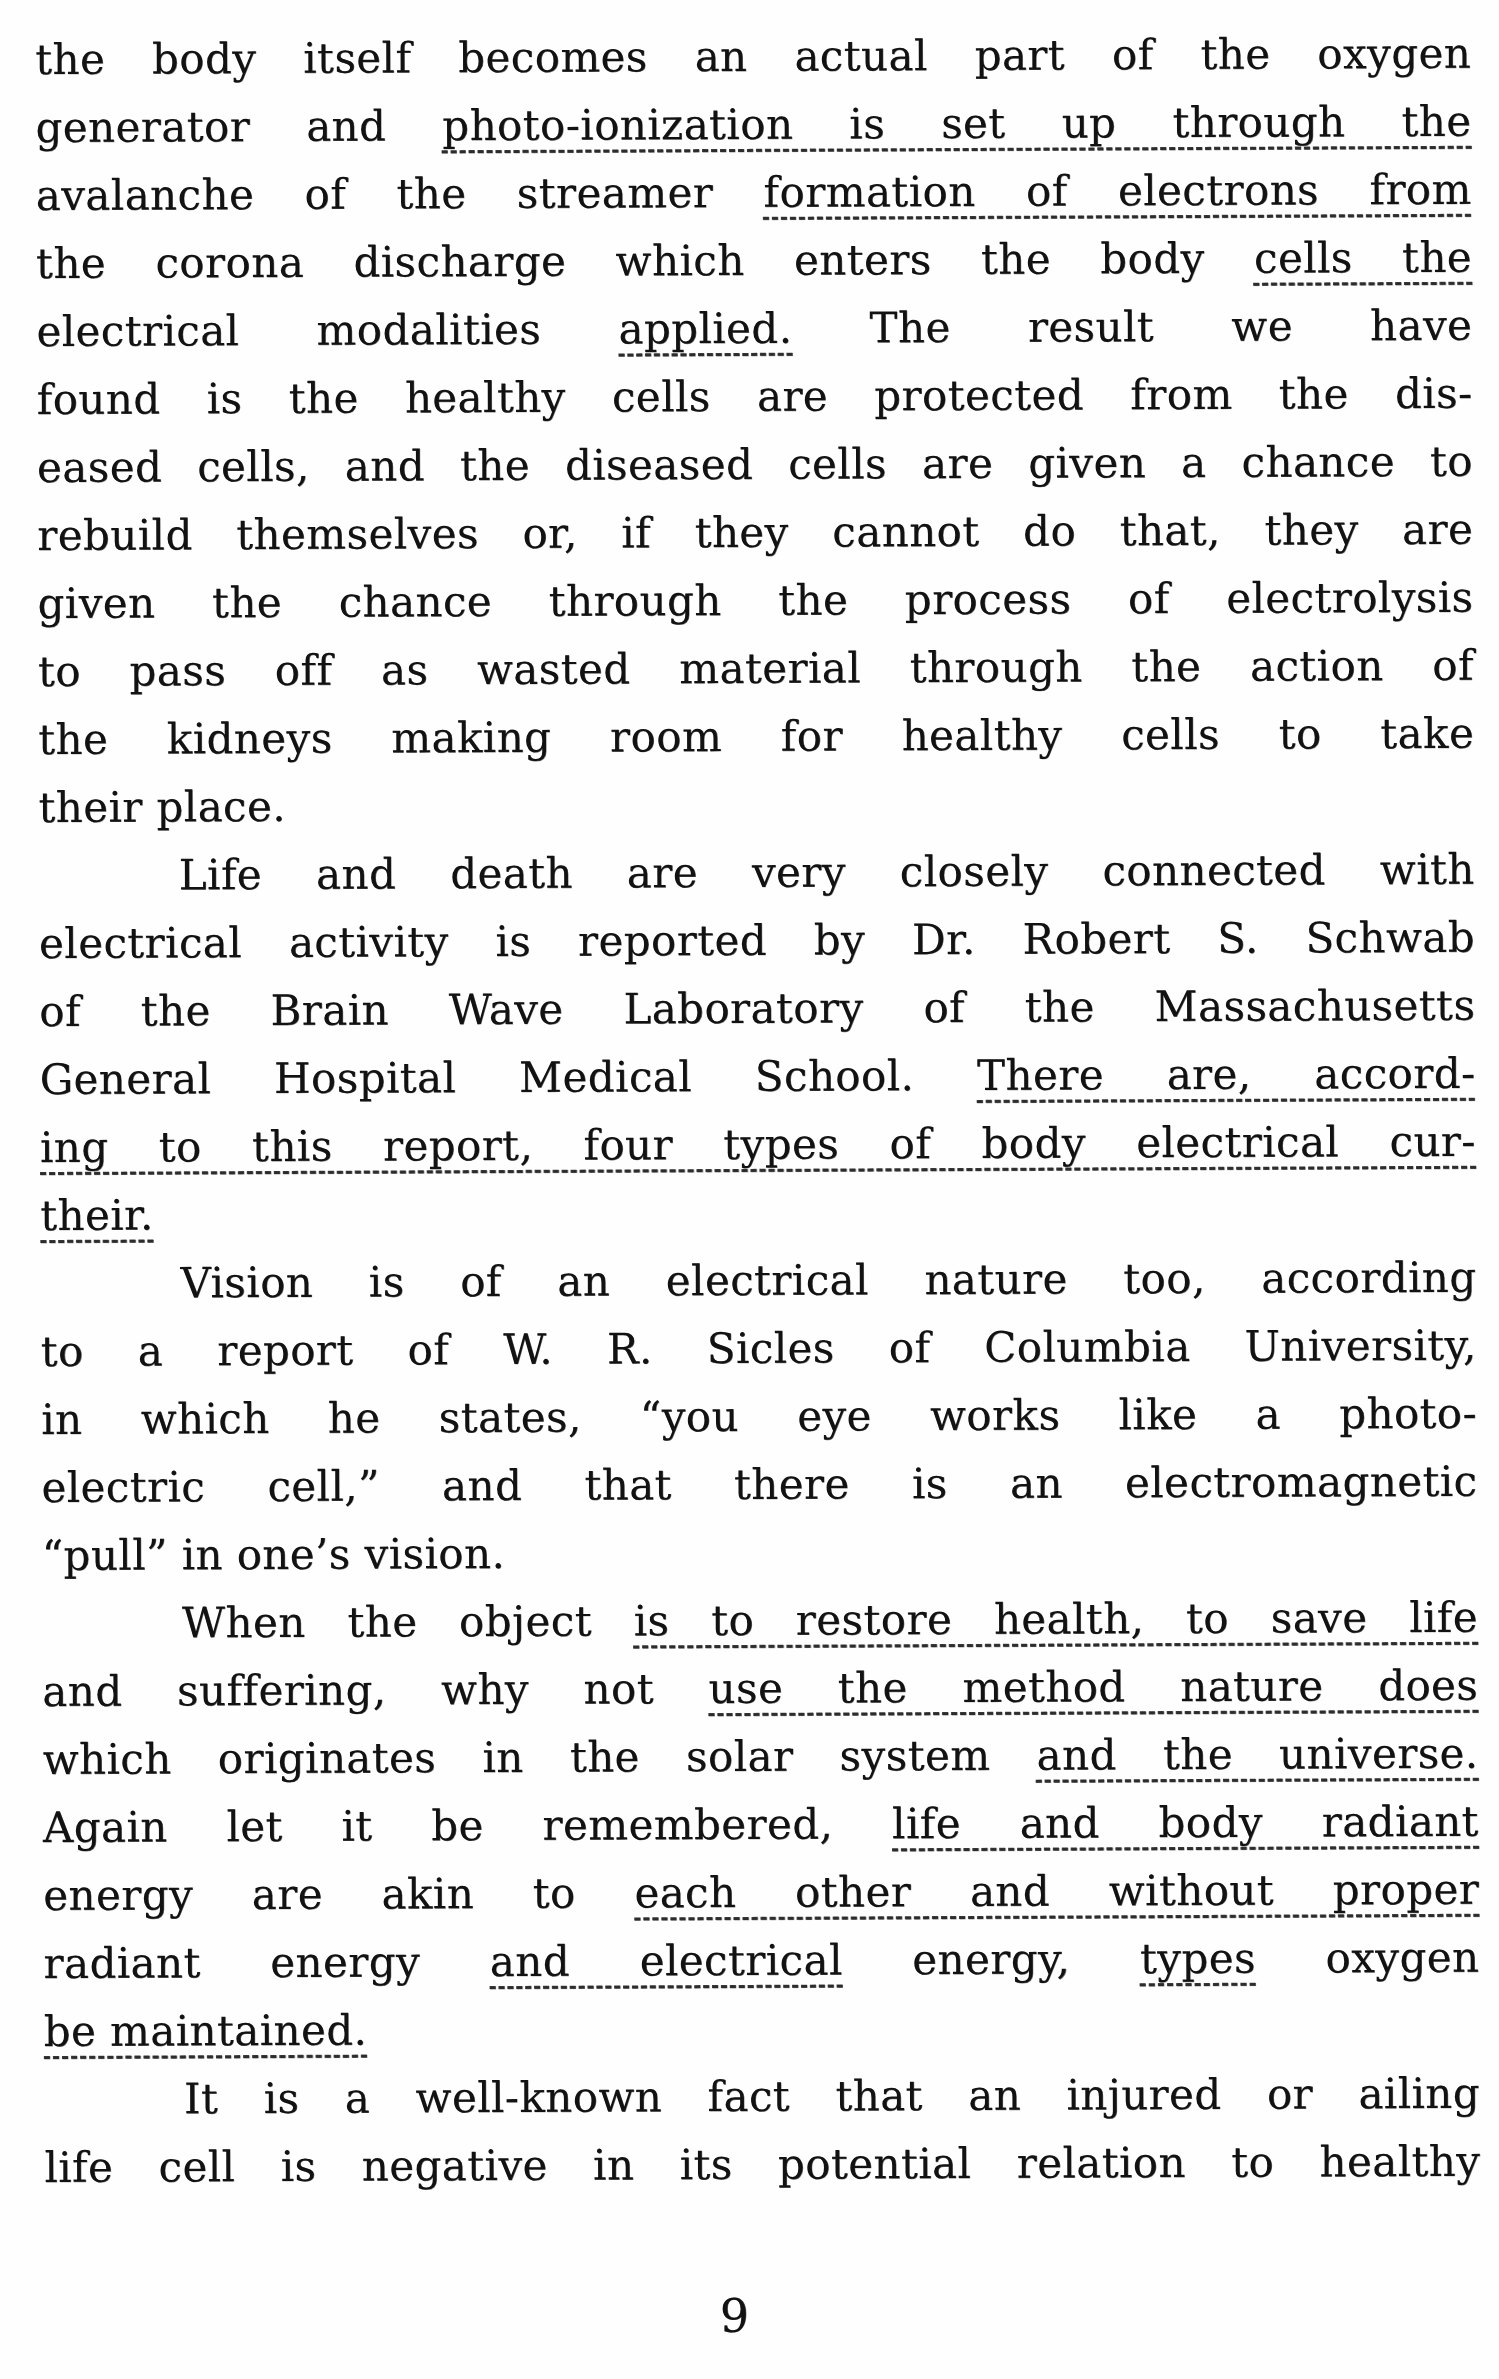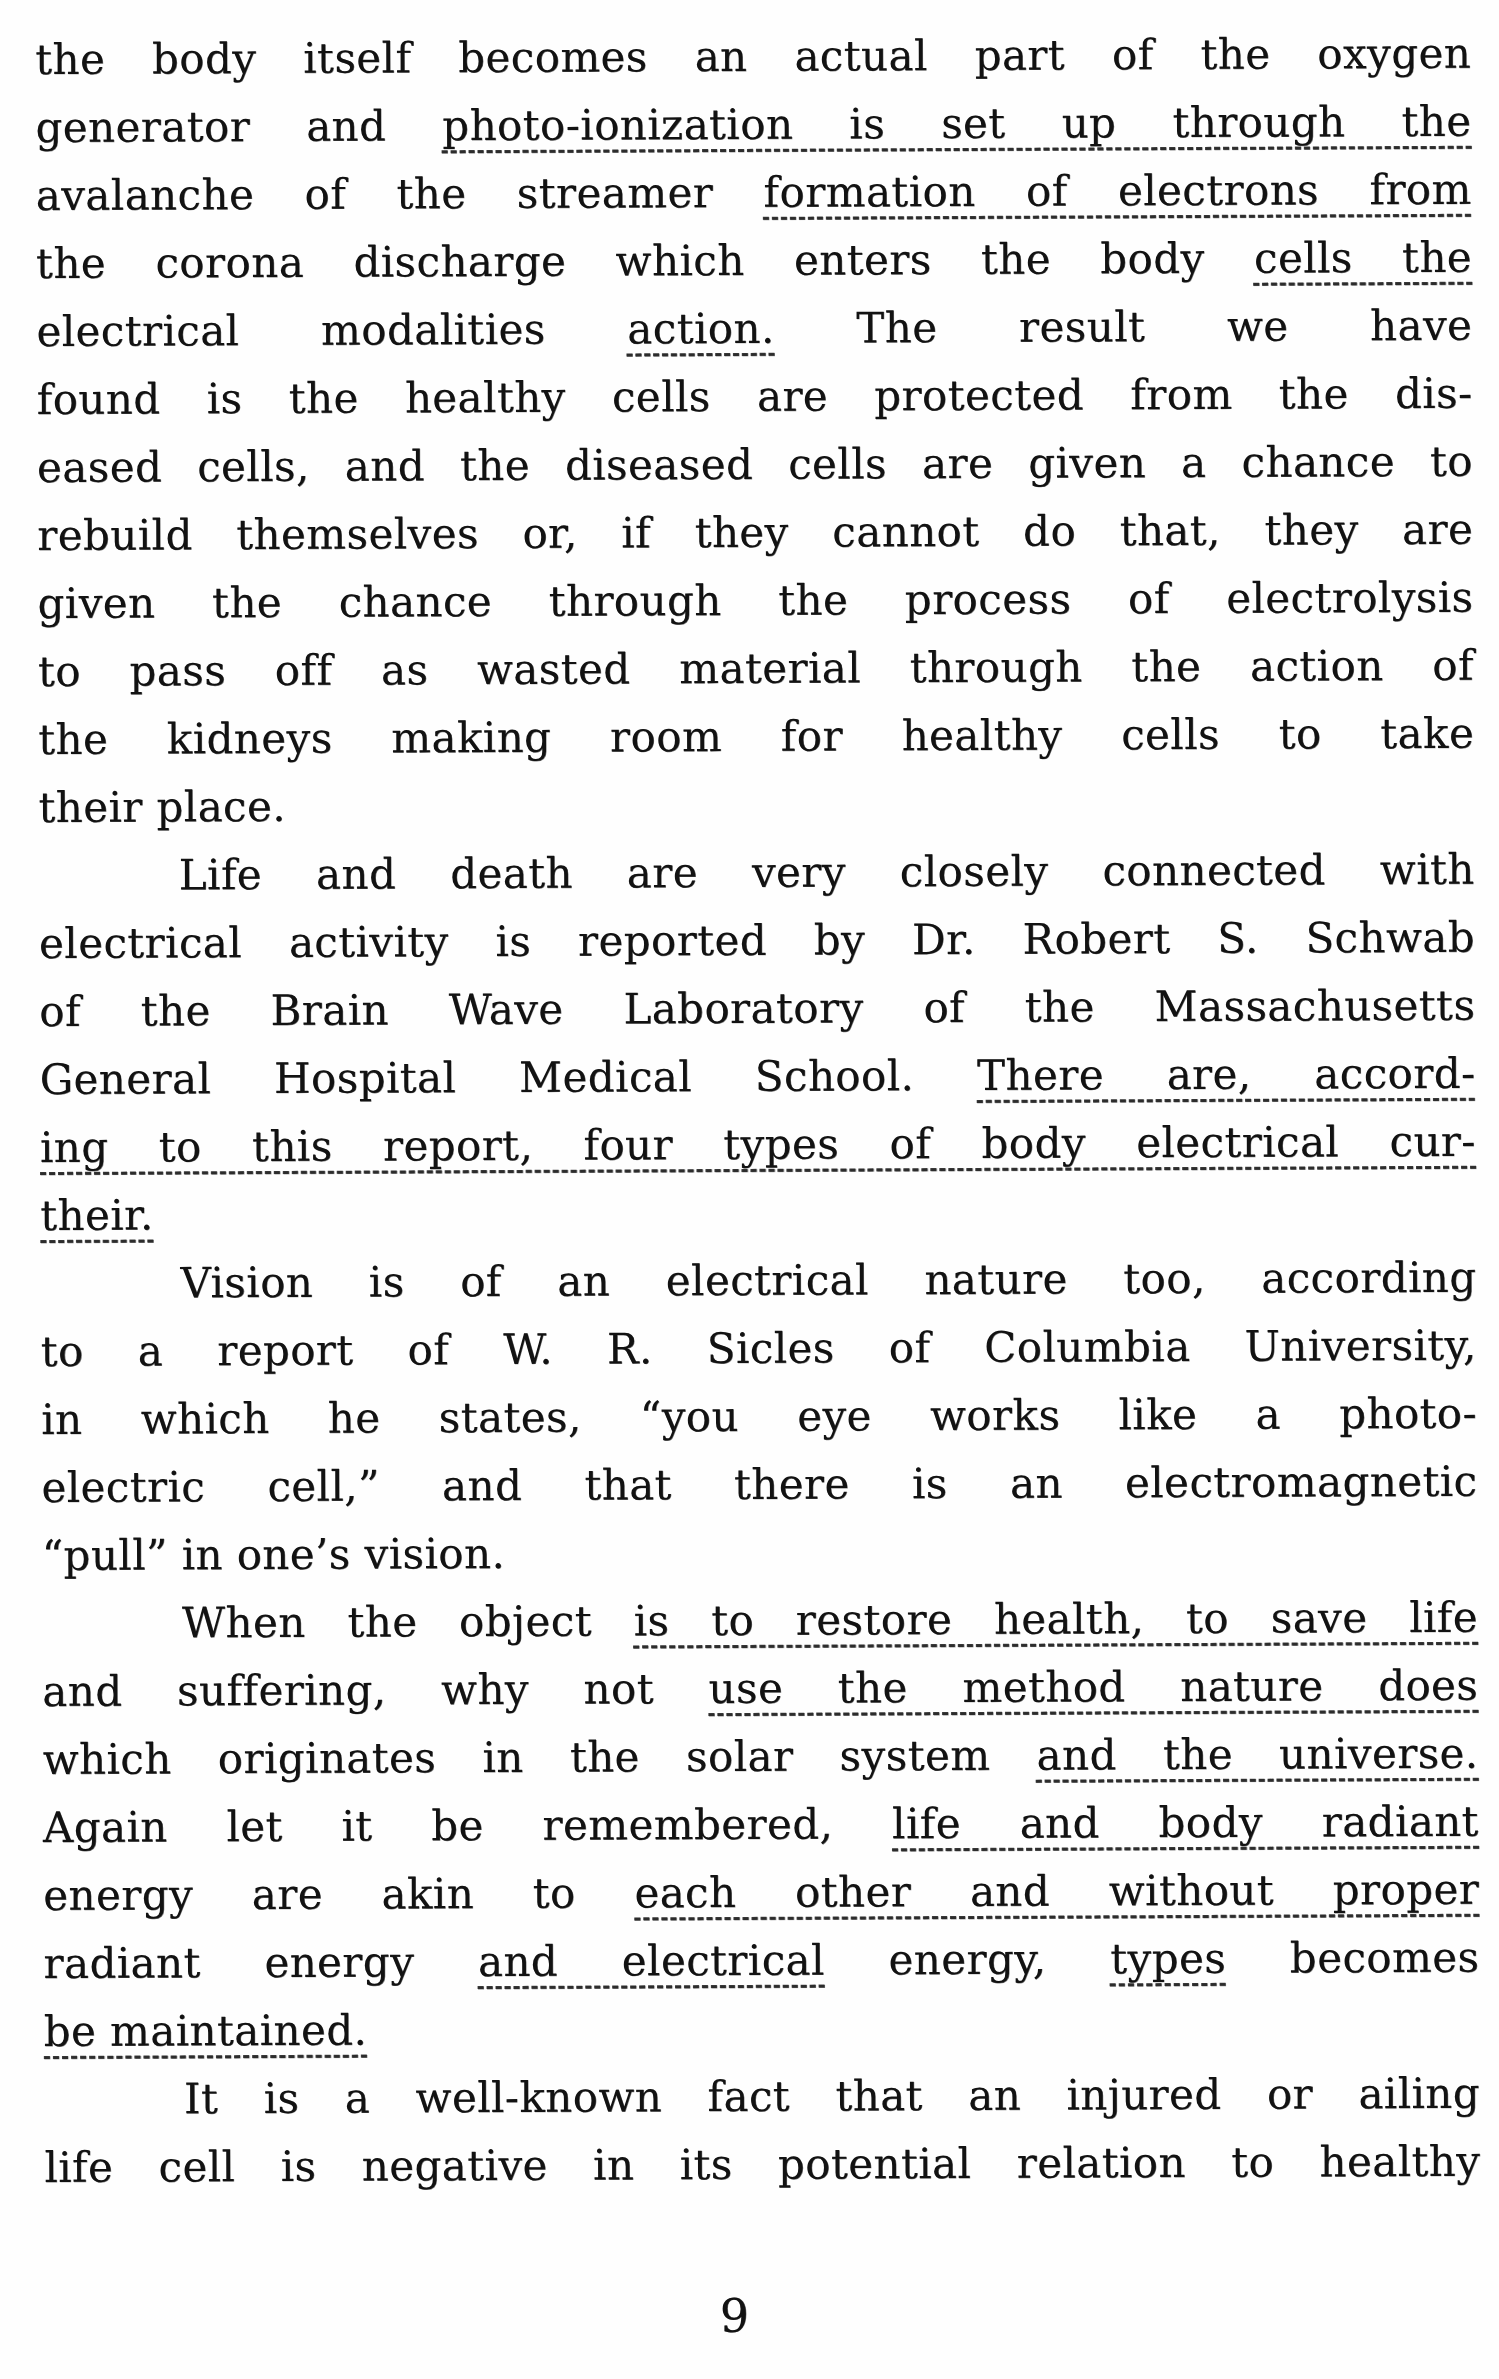--- a/index.html
+++ b/index.html
@@ -58,21 +58,21 @@
 </style>
 </head>
 <body>
 
 <div class="page">
   <div class="text-block">
       <div class="line"><span>the body itself becomes an actual part of the oxygen</span></div>
       <div class="line"><span>generator and</span> <span class="pencil-underline">photo-ionization is set up through the</span></div>
       <div class="line"><span>avalanche of the streamer</span> <span class="pencil-underline">formation of electrons from</span></div>
       <div class="line"><span>the corona discharge which enters the body</span> <span class="pencil-underline">cells the</span></div>
-      <div class="line"><span>electrical modalities</span> <span class="pencil-underline">action.</span> <span>The result we have</span></div>
+      <div class="line"><span>electrical modalities</span> <span class="pencil-underline">applied.</span> <span>The result we have</span></div>
       <div class="line"><span>found is the healthy cells are protected from the dis-</span></div>
       <div class="line"><span>eased cells, and the diseased cells are given a chance to</span></div>
       <div class="line"><span>rebuild themselves or, if they cannot do that, they are</span></div>
       <div class="line"><span>given the chance through the process of electrolysis</span></div>
       <div class="line"><span>to pass off as wasted material through the action of</span></div>
       <div class="line"><span>the kidneys making room for healthy cells to take</span></div>
       <div class="line end"><span>their place.</span></div>
       <div class="line indent"><span>Life and death are very closely connected with</span></div>
       <div class="line"><span>electrical activity is reported by Dr. Robert S. Schwab</span></div>
       <div class="line"><span>of the Brain Wave Laboratory of the Massachusetts</span></div>
@@ -82,19 +82,19 @@
       <div class="line indent"><span>Vision is of an electrical nature too, according</span></div>
       <div class="line"><span>to a report of W. R. Sicles of Columbia University,</span></div>
       <div class="line"><span>in which he states, “you eye works like a photo-</span></div>
       <div class="line"><span>electric cell,” and that there is an electromagnetic</span></div>
       <div class="line end"><span>“pull” in one’s vision.</span></div>
       <div class="line indent"><span>When the object</span> <span class="pencil-underline">is to restore health, to save life</span></div>
       <div class="line"><span>and suffering, why not</span> <span class="pencil-underline">use the method nature does</span></div>
       <div class="line"><span>which originates in the solar system</span> <span class="pencil-underline">and the universe.</span></div>
       <div class="line"><span>Again let it be remembered,</span> <span class="pencil-underline">life and body radiant</span></div>
       <div class="line"><span>energy are akin to</span> <span class="pencil-underline">each other and without proper</span></div>
-      <div class="line"><span>radiant energy</span> <span class="pencil-underline">and electrical</span> <span>energy,</span> <span class="pencil-underline">types</span> <span>becomes</span></div>
+      <div class="line"><span>radiant energy</span> <span class="pencil-underline">and electrical</span> <span>energy,</span> <span class="pencil-underline">types</span> <span>oxygen</span></div>
       <div class="line end"><span class="pencil-underline">be maintained.</span></div>
       <div class="line indent"><span>It is a well-known fact that an injured or ailing</span></div>
       <div class="line"><span>life cell is negative in its potential relation to healthy</span></div>
     </div>
   <div class="page-number">9</div>
 </div>
 
 </body></html>

